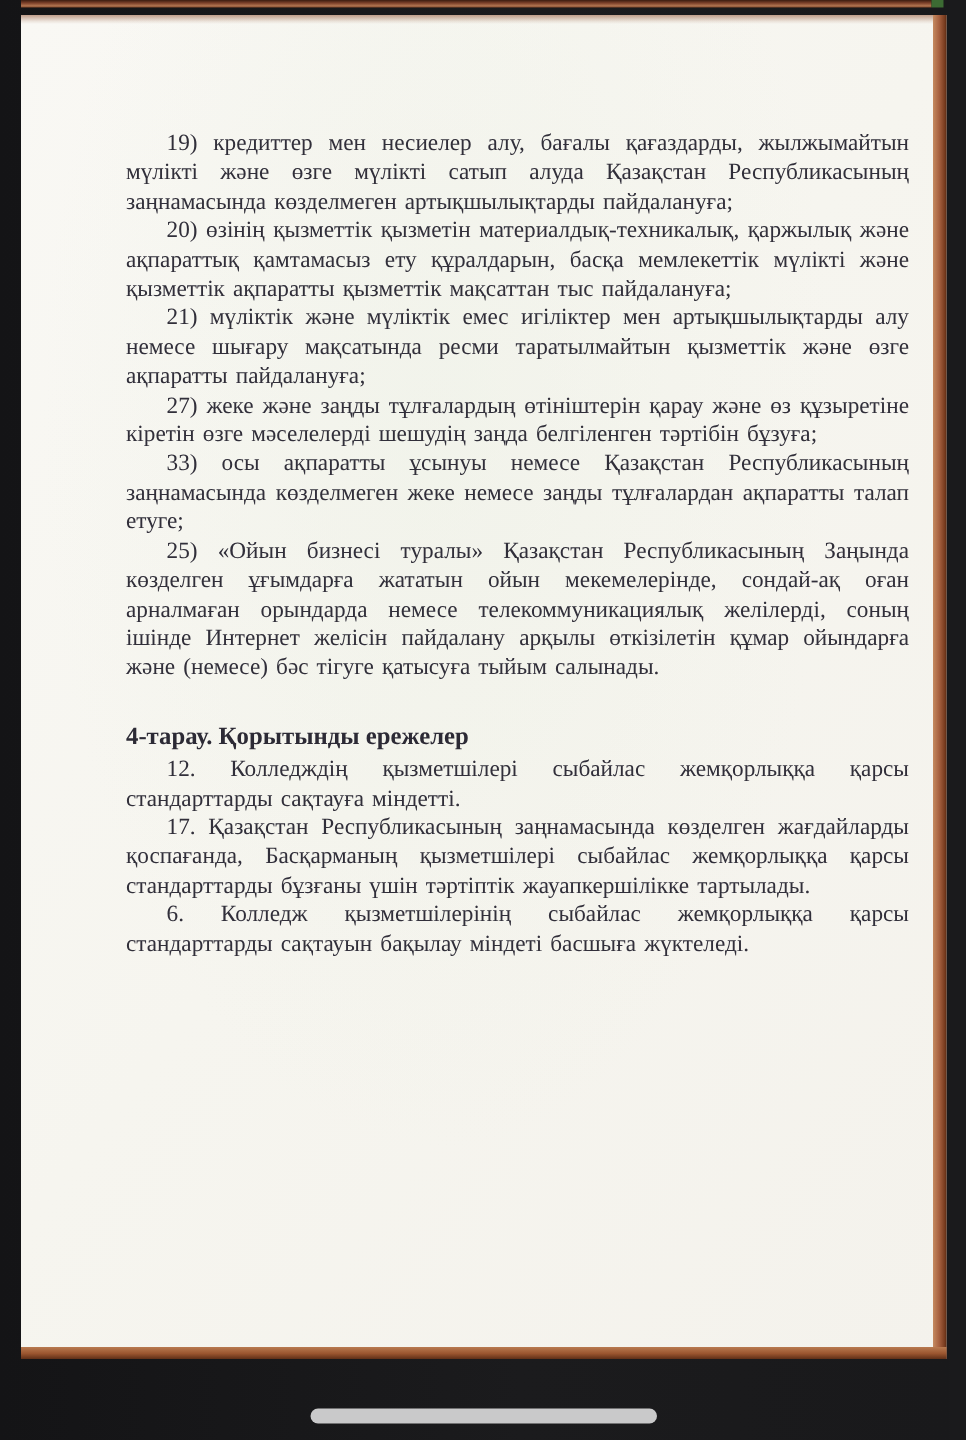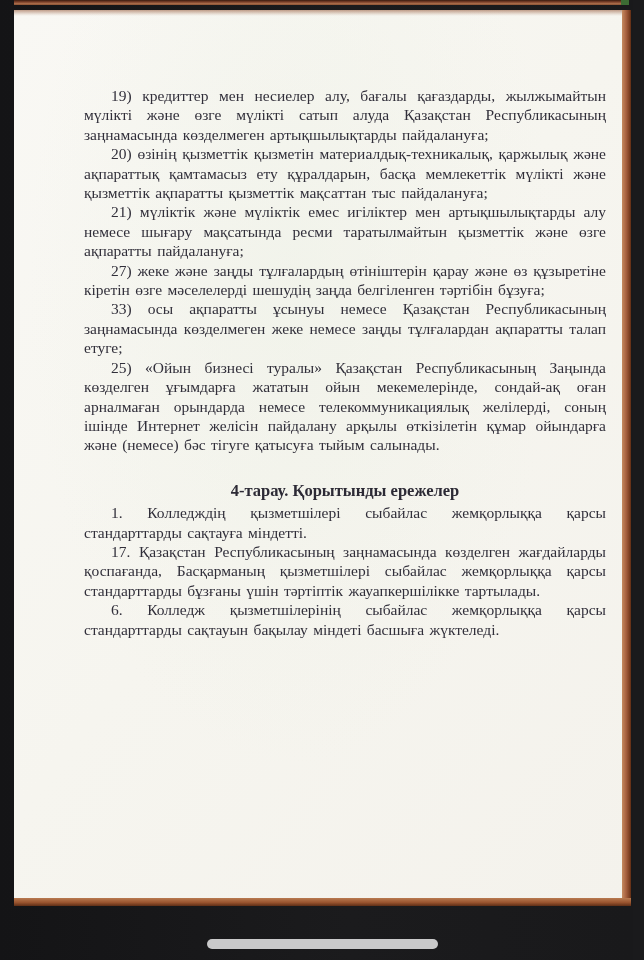--- a/index.html
+++ b/index.html
@@ -58,21 +58,21 @@
     text-align: justify;
     text-rendering: optimizeLegibility;
   }
   .para {
     margin: 0;
     text-indent: 27px;
     word-spacing: 1.5px;
   }
   .chapter {
     margin: 26px 0 3px 0;
-    text-align: center;
+    text-align: left;
     text-indent: 0;
     font-size: 16.5px;
     font-weight: bold;
     color: #2c2a35;
   }
   
   .home-indicator {
     position: absolute; left: 207px; bottom: 11px;
     width: 231px; height: 10px;
     border-radius: 5.5px;
@@ -93,21 +93,21 @@
     <div class="content">
       <p class="para">19) кредиттер мен несиелер алу, бағалы қағаздарды, жылжымайтын мүлікті және өзге мүлікті сатып алуда Қазақстан Республикасының заңнамасында көзделмеген артықшылықтарды пайдалануға;</p>
       <p class="para">20) өзінің қызметтік қызметін материалдық-техникалық, қаржылық және ақпараттық қамтамасыз ету құралдарын, басқа мемлекеттік мүлікті және қызметтік ақпаратты қызметтік мақсаттан тыс пайдалануға;</p>
       <p class="para">21) мүліктік және мүліктік емес игіліктер мен артықшылықтарды алу немесе шығару мақсатында ресми таратылмайтын қызметтік және өзге ақпаратты пайдалануға;</p>
       <p class="para">27) жеке және заңды тұлғалардың өтініштерін қарау және өз құзыретіне кіретін өзге мәселелерді шешудің заңда белгіленген тәртібін бұзуға;</p>
       <p class="para">33) осы ақпаратты ұсынуы немесе Қазақстан Республикасының заңнамасында көзделмеген жеке немесе заңды тұлғалардан ақпаратты талап етуге;</p>
       <p class="para">25) «Ойын бизнесі туралы» Қазақстан Республикасының Заңында көзделген ұғымдарға жататын ойын мекемелерінде, сондай-ақ оған арналмаған орындарда немесе телекоммуникациялық желілерді, соның ішінде Интернет желісін пайдалану арқылы өткізілетін құмар ойындарға және (немесе) бәс тігуге қатысуға тыйым салынады.</p>
 
       <h2 class="chapter">4-тарау. Қорытынды ережелер</h2>
 
-      <p class="para">1.  Колледждің  қызметшілері сыбайлас жемқорлыққа қарсы стандарттарды сақтауға міндетті.</p>
+      <p class="para">12.  Колледждің  қызметшілері сыбайлас жемқорлыққа қарсы стандарттарды сақтауға міндетті.</p>
       <p class="para">17. Қазақстан Республикасының заңнамасында көзделген жағдайларды қоспағанда, Басқарманың қызметшілері сыбайлас жемқорлыққа қарсы стандарттарды бұзғаны үшін тәртіптік жауапкершілікке тартылады.</p>
       <p class="para">6. Колледж қызметшілерінің сыбайлас жемқорлыққа қарсы стандарттарды сақтауын бақылау міндеті басшыға жүктеледі.</p>
     </div>
 
     <div class="edge-right"></div>
     <div class="edge-bottom"></div>
   </div>
 
   <div class="home-indicator"></div>
 

